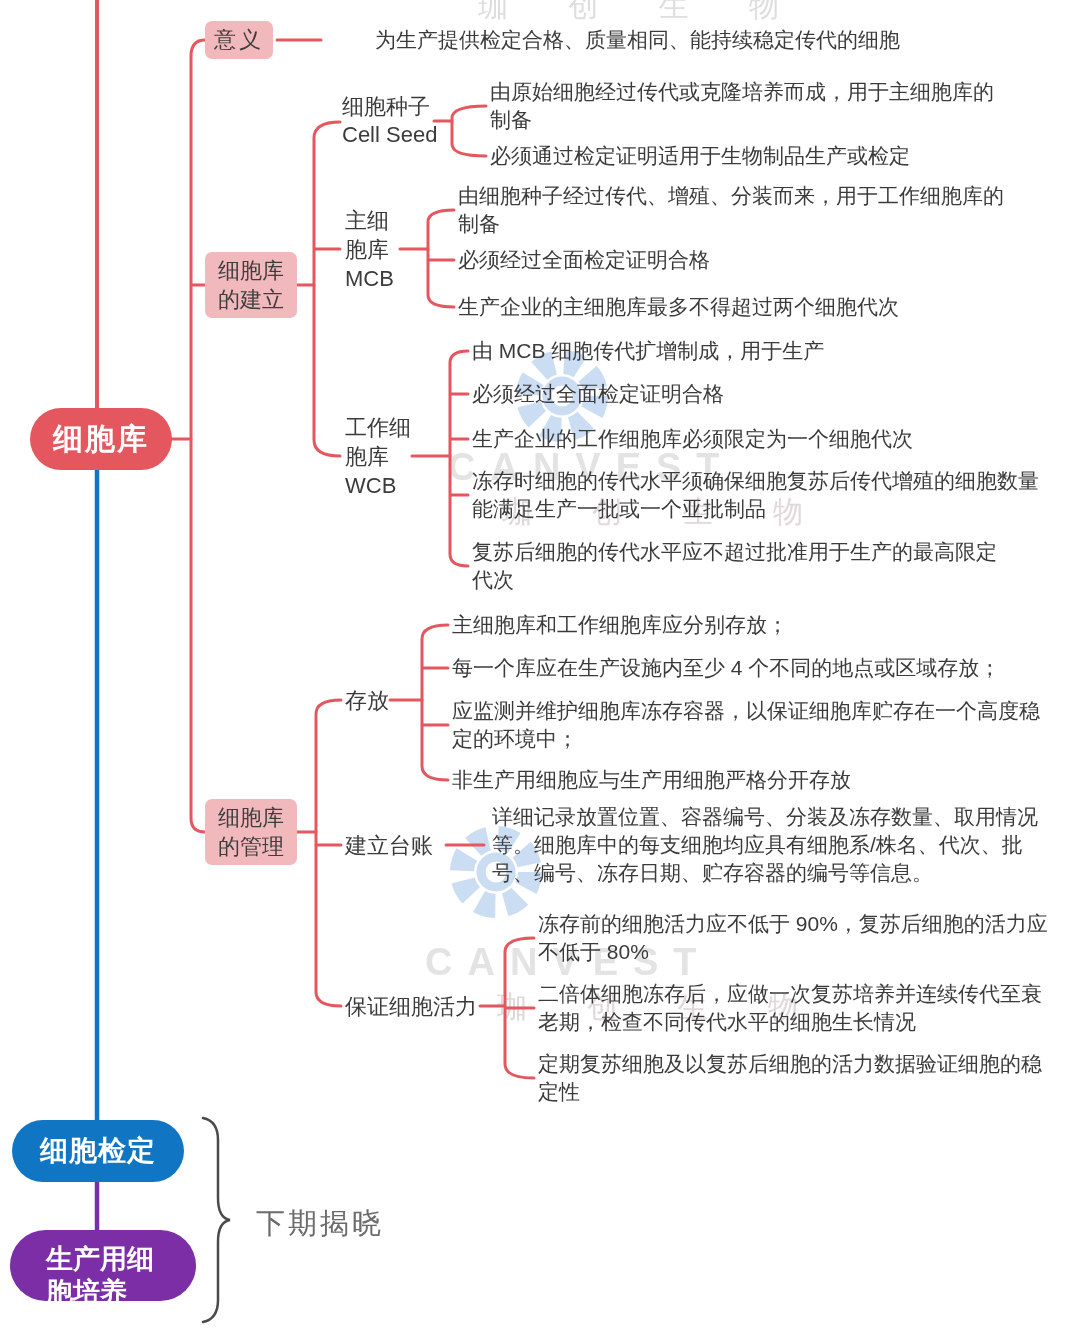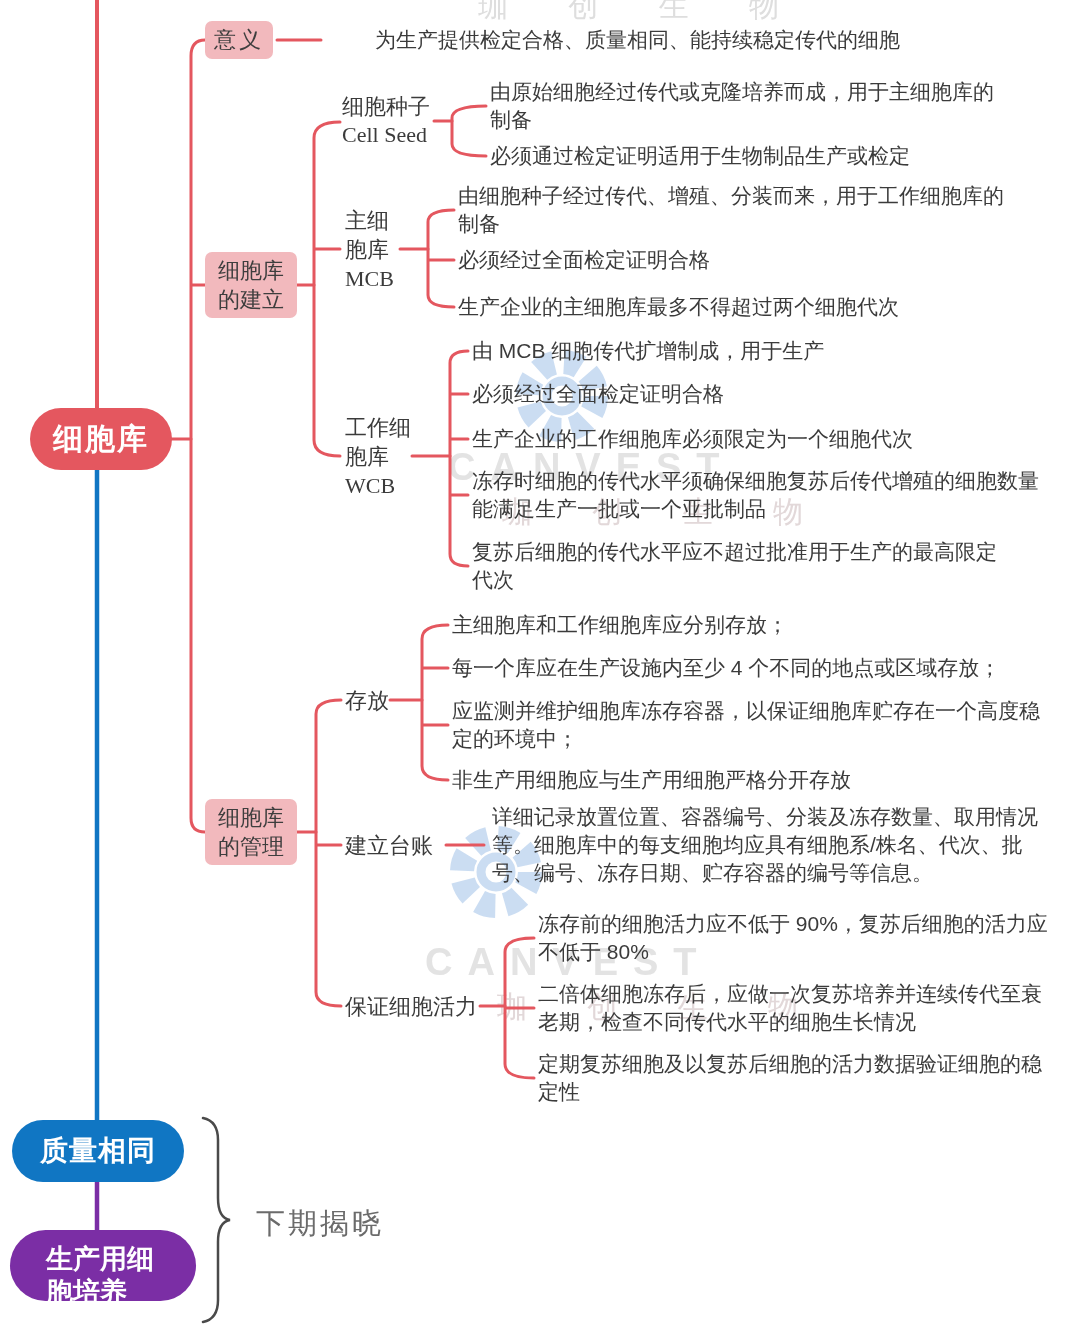--- a/index.html
+++ b/index.html
@@ -32,21 +32,21 @@
     position:absolute; z-index:3; background:var(--pink); color:#3E3E3E;
     text-align:center; border-radius:7px; font-size:22px;
   }
   #box-meaning{left:205px;top:21px;width:68px;height:38px;line-height:38px;letter-spacing:3px;}
   .pink-box.big{width:92px;height:66px;}
   .pink-box.big div{line-height:29px;}
   .pink-box.big div:first-child{margin-top:4px;}
   #box-establish{left:205px;top:252px;}
   #box-manage{left:205px;top:799px;}
   .sublabel{position:absolute;z-index:3;color:var(--text);font-size:22px;}
-  .sublabel div{line-height:29px;white-space:nowrap;font-family:Liberation Serif, serif;}
+  .sublabel div{line-height:29px;white-space:nowrap;}
   .sublabel.two div{line-height:28px;}
   .item{position:absolute;z-index:3;color:var(--text);font-size:21px;}
   .item div{line-height:28px;white-space:nowrap;}
   .note{position:absolute;z-index:3;color:var(--note);font-size:29px;letter-spacing:3px;white-space:nowrap;}
   .wm-brand{position:absolute;z-index:0;color:#E3E3E3;font-size:38px;font-weight:bold;
     letter-spacing:15px;white-space:nowrap;}
   .wm-company{position:absolute;z-index:0;color:var(--wm);font-size:30px;letter-spacing:26px;white-space:nowrap;}
   .wm-gear{position:absolute;z-index:0;}
 </style>
 </head>
@@ -200,20 +200,20 @@
   </div>
   <div class="item" style="left:538px;top:980px;">
     <div>二倍体细胞冻存后，应做一次复苏培养并连续传代至衰</div>
     <div>老期，检查不同传代水平的细胞生长情况</div>
   </div>
   <div class="item" style="left:538px;top:1050px;">
     <div>定期复苏细胞及以复苏后细胞的活力数据验证细胞的稳</div>
     <div>定性</div>
   </div>
 
-  <div id="test-pill" class="pill">质量相同</div>
+  <div id="test-pill" class="pill">细胞检定</div>
   <div id="culture-pill" class="pill">
     <div>生产用细</div>
     <div>胞培养</div>
   </div>
   <div class="note" style="left:256px;top:1204px;">下期揭晓</div>
 
 </div>
 
 </body></html>

